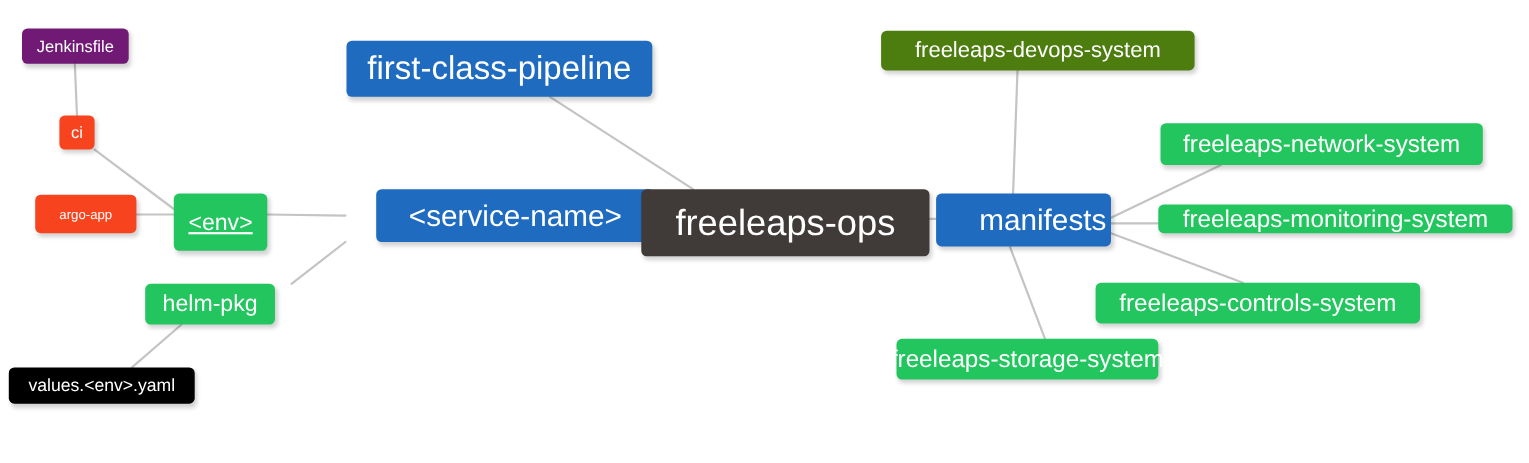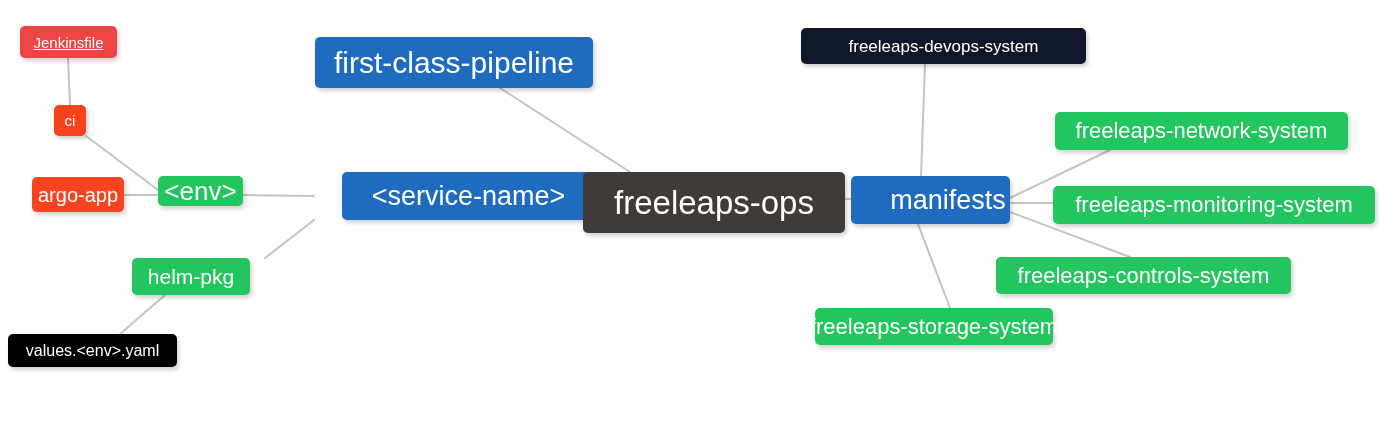--- a/index.html
+++ b/index.html
@@ -58,29 +58,29 @@
       <line x1="500" y1="88" x2="630" y2="172" stroke="#c4c4c4" stroke-width="2" stroke-linecap="round"></line>
       <line x1="567" y1="196" x2="583" y2="199" stroke="#c4c4c4" stroke-width="2" stroke-linecap="round"></line>
       <line x1="845" y1="199" x2="851" y2="199" stroke="#c4c4c4" stroke-width="2" stroke-linecap="round"></line>
       <line x1="921" y1="176" x2="925" y2="64" stroke="#c4c4c4" stroke-width="2" stroke-linecap="round"></line>
       <line x1="1010" y1="198" x2="1110" y2="150" stroke="#c4c4c4" stroke-width="2" stroke-linecap="round"></line>
       <line x1="1010" y1="203" x2="1053" y2="203" stroke="#c4c4c4" stroke-width="2" stroke-linecap="round"></line>
       <line x1="1010" y1="212" x2="1130" y2="257" stroke="#c4c4c4" stroke-width="2" stroke-linecap="round"></line>
       <line x1="918" y1="224" x2="950" y2="308" stroke="#c4c4c4" stroke-width="2" stroke-linecap="round"></line>
     </svg>
   <div id="node-layer">
-      <div class="node" style="left: 20px; top: 26px; width: 97px; height: 32px; background: #ef4444; font-size: 15px; border-radius: 5px; color: rgb(255, 255, 255); text-decoration: underline;">Jenkinsfile</div>
+      <div class="node" style="left: 20px; top: 26px; width: 97px; height: 32px; background: #701a75; font-size: 15px; border-radius: 5px; color: rgb(255, 255, 255);">Jenkinsfile</div>
       <div class="node" style="left: 54px; top: 105px; width: 32px; height: 31px; background: rgb(248, 68, 30); font-size: 15px; border-radius: 5px; color: #ffffff;">ci</div>
-      <div class="node" style="left: 32px; top: 177px; width: 92px; height: 35px; background: rgb(248, 68, 30); font-size: 20px; border-radius: 5px; color: rgb(255, 255, 255);">argo-app</div>
-      <div class="node" style="left: 158px; top: 176px; width: 85px; height: 30px; background: rgb(34, 197, 94); font-size: 26px; border-radius: 5px; color: rgb(255, 255, 255);">&lt;env&gt;</div>
+      <div class="node" style="left: 32px; top: 177px; width: 92px; height: 35px; background: rgb(248, 68, 30); font-size: 12px; border-radius: 5px; color: rgb(255, 255, 255);">argo-app</div>
+      <div class="node" style="left: 158px; top: 176px; width: 85px; height: 52px; background: rgb(34, 197, 94); font-size: 21px; border-radius: 5px; color: rgb(255, 255, 255); text-decoration: underline;">&lt;env&gt;</div>
       <div class="node" style="left: 132px; top: 258px; width: 118px; height: 37px; background: rgb(34, 197, 94); font-size: 21px; border-radius: 5px; color: rgb(255, 255, 255);">helm-pkg</div>
       <div class="node" style="left: 8px; top: 334px; width: 169px; height: 33px; background: #000000; font-size: 16px; border-radius: 5px; color: rgb(255, 255, 255);">values.&lt;env&gt;.yaml</div>
       <div class="node" style="left: 315px; top: 37px; width: 278px; height: 51px; background: rgb(31, 107, 192); font-size: 30px; border-radius: 5px; color: rgb(255, 255, 255);">first-class-pipeline</div>
       <div class="node" style="left: 314px; top: 172px; width: 253px; height: 48px; background: rgb(31, 107, 192); font-size: 27px; border-radius: 5px; color: rgb(255, 255, 255); margin-left: 28px;">&lt;service-name&gt;</div>
       <div class="node" style="left: 583px; top: 172px; width: 262px; height: 61px; background: rgb(64, 59, 57); font-size: 33px; border-radius: 5px; color: rgb(255, 255, 255); text-align: right;">freeleaps-ops</div>
       <div class="node" style="left: 851px; top: 176px; width: 159px; height: 48px; background: rgb(31, 107, 192); font-size: 27px; border-radius: 5px; color: rgb(255, 255, 255); padding-left: 35px;">manifests</div>
-      <div class="node" style="left: 801px; top: 28px; width: 285px; height: 36px; background: #0f172a; font-size: 17px; border-radius: 5px; color: rgb(255, 255, 255);">freeleaps-devops-system</div>
+      <div class="node" style="left: 801px; top: 28px; width: 285px; height: 36px; background: #4d7c0f; font-size: 20px; border-radius: 5px; color: rgb(255, 255, 255);">freeleaps-devops-system</div>
       <div class="node" style="left: 1055px; top: 112px; width: 293px; height: 38px; background: rgb(34, 197, 94); font-size: 22px; border-radius: 5px; color: rgb(255, 255, 255);">freeleaps-network-system</div>
-      <div class="node" style="left: 1053px; top: 186px; width: 322px; height: 38px; background: rgb(34, 197, 94); font-size: 22px; border-radius: 5px; color: rgb(255, 255, 255);">freeleaps-monitoring-system</div>
+      <div class="node" style="left: 1053px; top: 186px; width: 322px; height: 26px; background: rgb(34, 197, 94); font-size: 22px; border-radius: 5px; color: rgb(255, 255, 255);">freeleaps-monitoring-system</div>
       <div class="node" style="left: 996px; top: 257px; width: 295px; height: 37px; background: rgb(34, 197, 94); font-size: 22px; border-radius: 5px; color: rgb(255, 255, 255);">freeleaps-controls-system</div>
       <div class="node" style="left: 815px; top: 308px; width: 238px; height: 37px; background: rgb(34, 197, 94); font-size: 22px; border-radius: 5px; color: rgb(255, 255, 255);">freeleaps-storage-system</div>
     </div>
 </div>
 
 </body></html>

